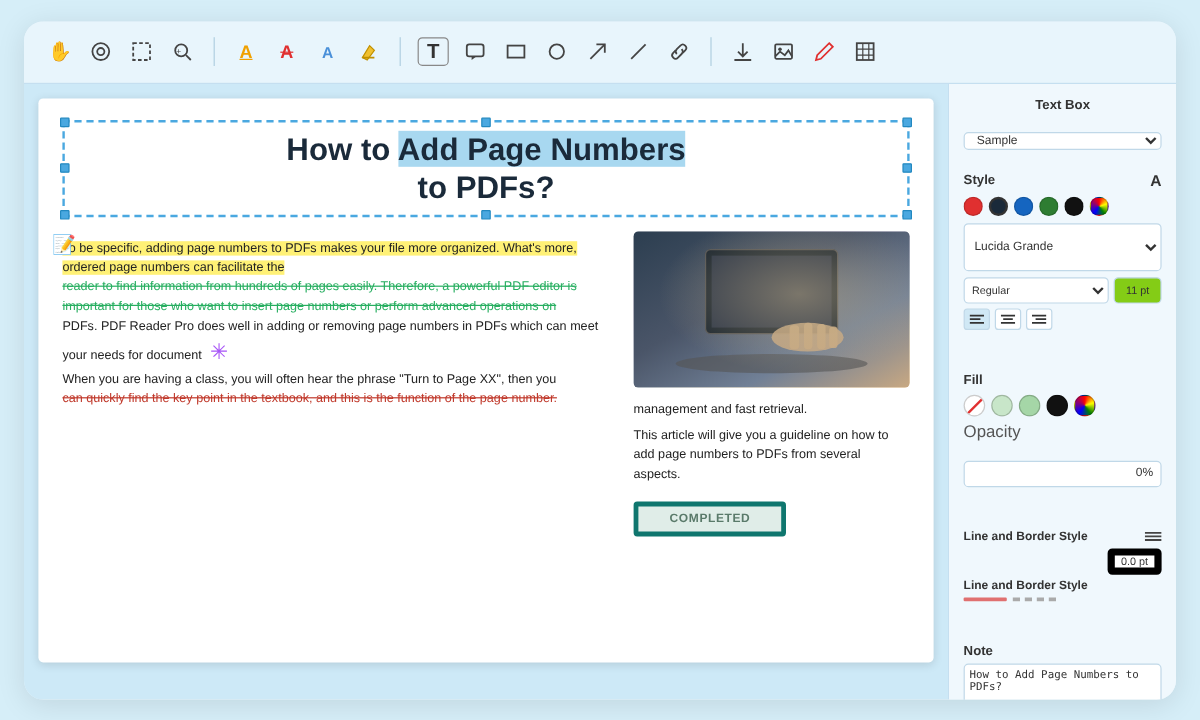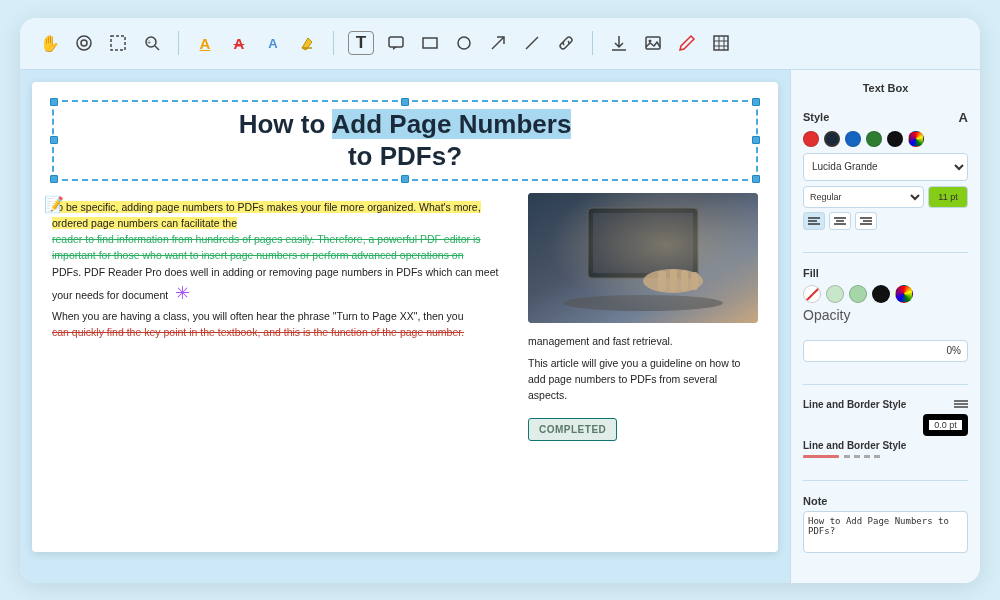--- a/index.html
+++ b/index.html
@@ -165,24 +165,24 @@
       bottom: 0; left: 0; right: 0; top: 0;
       background: radial-gradient(ellipse at 60% 40%, rgba(200,180,140,0.5) 0%, transparent 60%);
     }
     .completed-badge {
       display: inline-block;
       background: #e0ede8;
       color: #5a7a6a;
       font-size: 10px;
       font-weight: 600;
       letter-spacing: 0.5px;
-      padding: 3px 10px;
+      padding: 3px 26px;
       border-radius: 3px;
       margin-top: 6px;
-      border: 1px solid #0f766e;
+      border: 4px solid #0f766e;
     }
     
     .right-panel {
       width: 190px;
       background: #f0f8fd;
       border-left: 1px solid #c5dff0;
       padding: 12px;
       display: flex;
       flex-direction: column;
       gap: 10px;
@@ -228,21 +228,21 @@
     .swatch {
       width: 16px;
       height: 16px;
       border-radius: 50%;
       cursor: pointer;
       border: 1px solid rgba(0,0,0,0.15);
     }
     .swatch.selected { border: 2px solid #333; }
     .font-select {
       width: 100%;
-      height: 28px;
+      height: 40px;
       border: 1px solid #c0d8e8;
       border-radius: 4px;
       font-size: 10px;
       background: #fff;
       padding: 0 4px;
       color: #333;
       margin-bottom: 5px;
     }
     .font-style-row {
       display: flex;
@@ -542,20 +542,23 @@
               <span class="completed-badge">COMPLETED</span>
             </div>
           </div>
         </div>
       </div>
     </div>
 
     <div class="right-panel">
       <div class="panel-title">Text Box</div>
 
+      <select class="sample-select">
+        <option>Sample</option>
+      </select>
 
       <div class="panel-section">
         <div class="panel-section-title">
           <span>Style</span>
           <span style="font-size:13px;font-weight:bold;">A</span>
         </div>
         <div class="color-swatches">
           <div class="swatch" style="background:#e03030;"></div>
           <div class="swatch selected" style="background:#1a2a3a;"></div>
           <div class="swatch" style="background:#1565c0;"></div>

